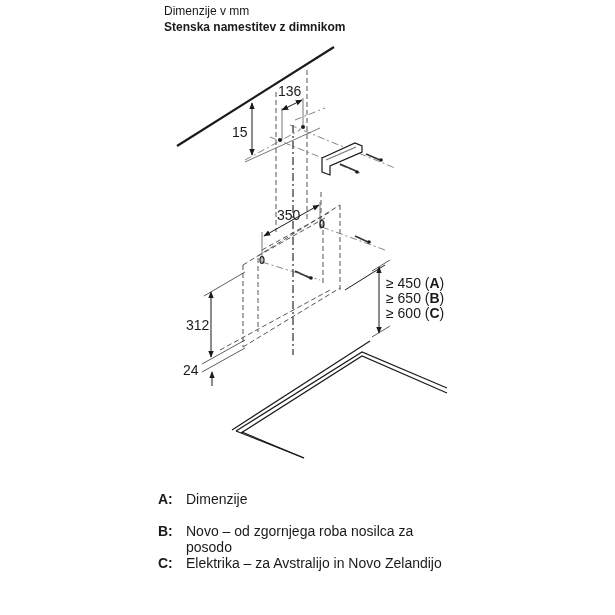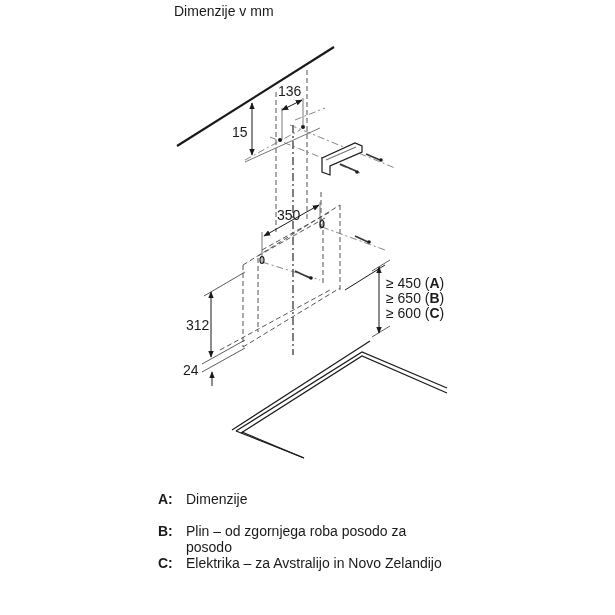--- a/index.html
+++ b/index.html
@@ -1,31 +1,32 @@
 <!DOCTYPE html>
 <html><head>
 <meta charset="utf-8">
 <style>
   html, body { margin:0; padding:0; background:#ffffff; }
   body { width:615px; height:615px; position:relative; overflow:hidden;
          font-family:"Liberation Sans", sans-serif; color:#1a1a1a; }
-  .hdr { position:absolute; left:174px; top:3px; font-size:14px; line-height:16px; }
+  .hdr { position:absolute; left:164px; top:3px; font-size:12px; line-height:16px; }
   .hdr .sub { font-weight:bold; }
   svg.dia { position:absolute; left:0; top:0; }
   .dimtxt { font-family:"Liberation Sans", sans-serif; font-size:14px; fill:#1a1a1a; }
   .legend { position:absolute; left:158px; font-size:14px; line-height:16px; }
   .legend .row { display:flex; }
   .legend .key { font-weight:bold; width:28px; flex:none; }
   .legend .txt { width:260px; }
 </style>
 </head>
 <body>
 
 <div class="hdr">
   <div>Dimenzije v mm</div>
+  <div class="sub">Stenska namestitev z dimnikom</div>
 </div>
 
 <svg class="dia" width="615" height="615" viewBox="0 0 615 615">
   <defs>
     <marker id="arr" viewBox="0 0 10 10" refX="9" refY="5" markerWidth="7" markerHeight="7" orient="auto-start-reverse">
       <path d="M0,1 L10,5 L0,9 z" fill="#1a1a1a"></path>
     </marker>
   </defs>
 
   <line x1="177" y1="146" x2="334" y2="47" stroke="#1a1a1a" stroke-width="2.2"></line>
@@ -139,21 +140,21 @@
 
 <div class="legend" style="top:491px;">
   <div class="row">
     <span class="key">A:</span>
     <span class="txt">Dimenzije</span>
   </div>
 </div>
 <div class="legend" style="top:523px;">
   <div class="row">
     <span class="key">B:</span>
-    <span class="txt">Plin – od zgornjega roba posodo za posodo</span>
+    <span class="txt">Novo – od zgornjega roba nosilca za posodo</span>
   </div>
 </div>
 <div class="legend" style="top:555px;">
   <div class="row">
     <span class="key">C:</span>
     <span class="txt">Elektrika – za Avstralijo in Novo Zelandijo</span>
   </div>
 </div>
 
 </body></html>

